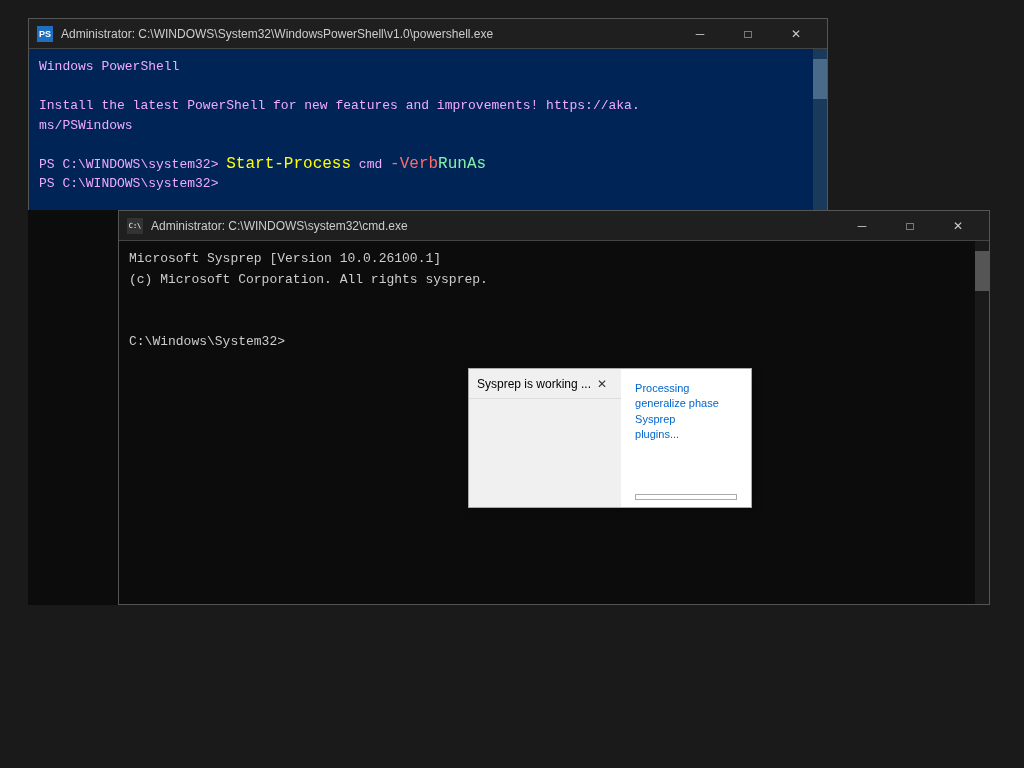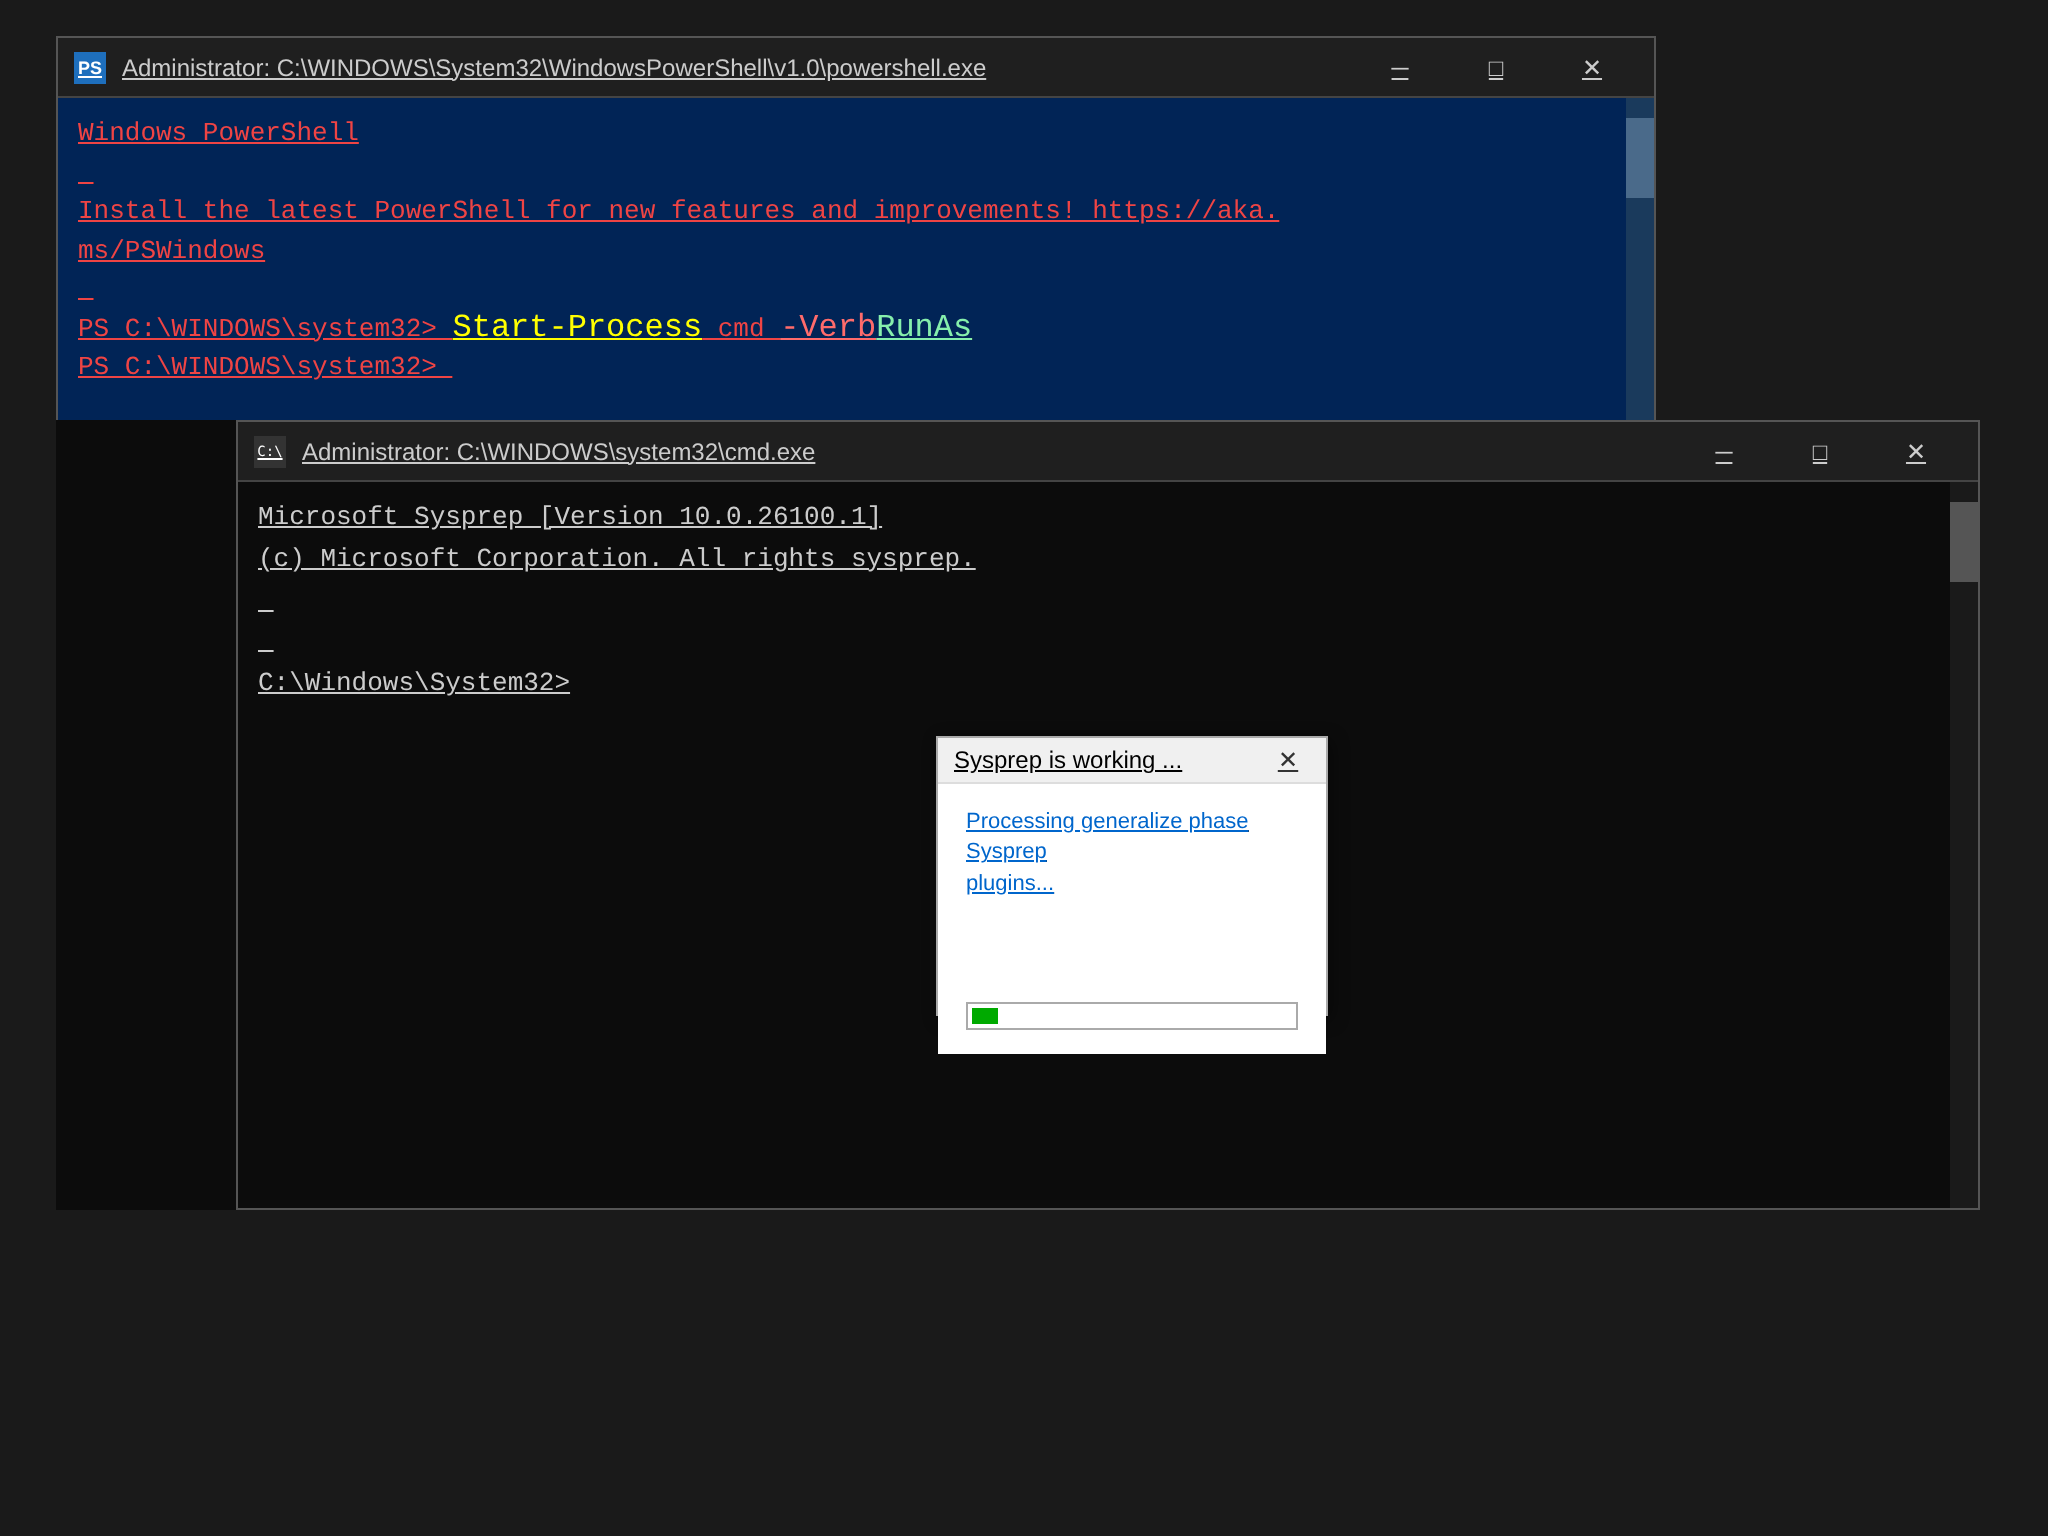--- a/index.html
+++ b/index.html
@@ -1,15 +1,15 @@
 <!DOCTYPE html>
 <html><head>
   <meta charset="utf-8">
   <style>
-    * { margin: 0; padding: 0; box-sizing: border-box; text-decoration: underline; }
+    * { margin: 0; padding: 0; box-sizing: border-box; }
 
     body {
       width: 1024px;
       height: 768px;
       background-color: #1a1a1a;
       font-family: 'Courier New', Courier, monospace;
       overflow: hidden;
       position: relative;
     }
 
@@ -91,21 +91,21 @@
 
     .window-content-ps {
       background-color: #012456;
       flex: 1;
       padding: 8px 10px;
       overflow: hidden;
       position: relative;
     }
 
     .ps-text {
-      color: #ef4444;
+      color: #f0abfc;
       font-size: 13px;
       line-height: 1.5;
       white-space: pre;
     }
 
     .ps-cmd-highlight {
       color: #ffff00;
     }
 
     .ps-verb {
@@ -175,27 +175,27 @@
       background: #555;
       position: absolute;
       top: 10px;
     }
 
     
     .sysprep-dialog {
       position: absolute;
       top: 368px;
       left: 468px;
-      width: 196px;
+      width: 284px;
       height: 140px;
       background: #f0f0f0;
       border: 1px solid #aaa;
       box-shadow: 2px 2px 8px rgba(0,0,0,0.4);
       display: flex;
-      flex-direction: column;
+      flex-direction: row;
     }
 
     .dialog-titlebar {
       height: 30px;
       background: #f0f0f0;
       display: flex;
       align-items: center;
       padding: 0 8px;
       border-bottom: 1px solid #ddd;
     }

